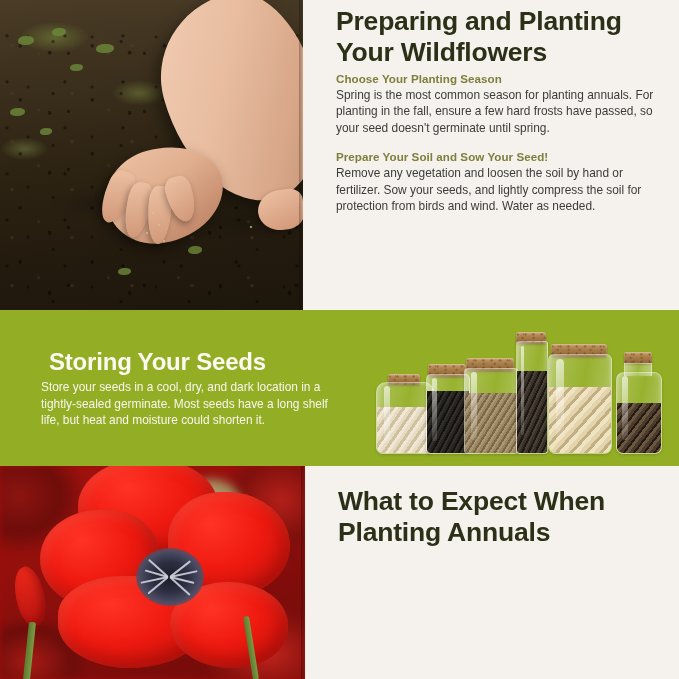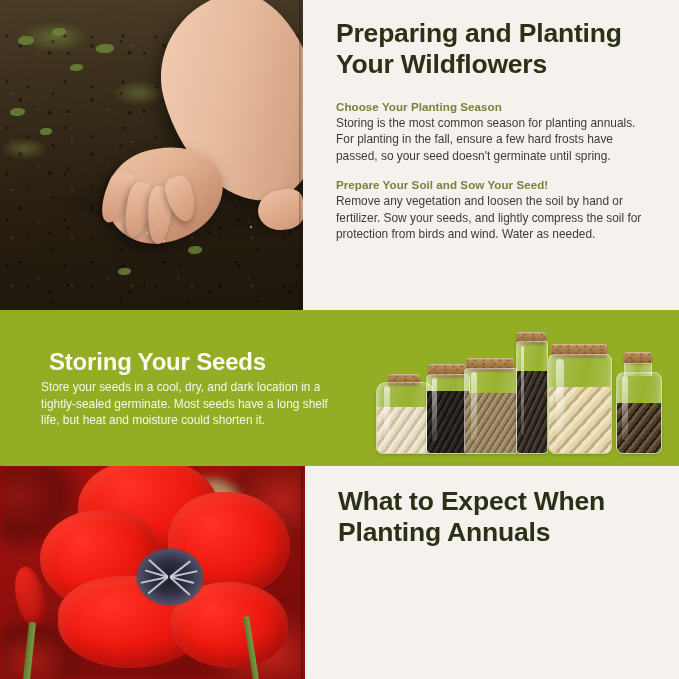--- a/index.html
+++ b/index.html
@@ -214,25 +214,25 @@
       <div class="seed-fall" style="left:152px;top:212px;"></div>
       <div class="seed-fall" style="left:158px;top:224px;"></div>
       <div class="seed-fall" style="left:146px;top:232px;"></div>
       <div class="seed-fall" style="left:163px;top:240px;"></div>
       <div class="seed-fall" style="left:250px;top:226px;"></div>
 
       <div class="soil-edge"></div>
     </div>
 
     <div class="sec1-text">
-      <h1 class="h-main" style="margin-top:18px;width:306px;">Preparing and Planting Your Wildflowers</h1>
-
-      <div class="blk" style="margin-top:19px;">
+      <h1 class="h-main" style="margin-top:6px;width:306px;">Preparing and Planting Your Wildflowers</h1>
+
+      <div class="blk" style="margin-top:3px;">
         <p class="sub-h">Choose Your Planting Season</p>
-        <p class="body-t" style="width:318px;">Storing is the most common season for planting annuals. For planting in the fall, ensure a few hard frosts have passed, so your seed doesn't germinate until spring.</p>
+        <p class="body-t" style="width:318px;">Spring is the most common season for planting annuals. For planting in the fall, ensure a few hard frosts have passed, so your seed doesn't germinate until spring.</p>
       </div>
 
       <div class="blk">
       </div>
 
       <div class="blk">
         <p class="sub-h">Prepare Your Soil and Sow Your Seed!</p>
         <p class="body-t" style="width:322px;">Remove any vegetation and loosen the soil by hand or fertilizer. Sow your seeds, and lightly compress the soil for protection from birds and wind. Water as needed.</p>
       </div>
     </div>

